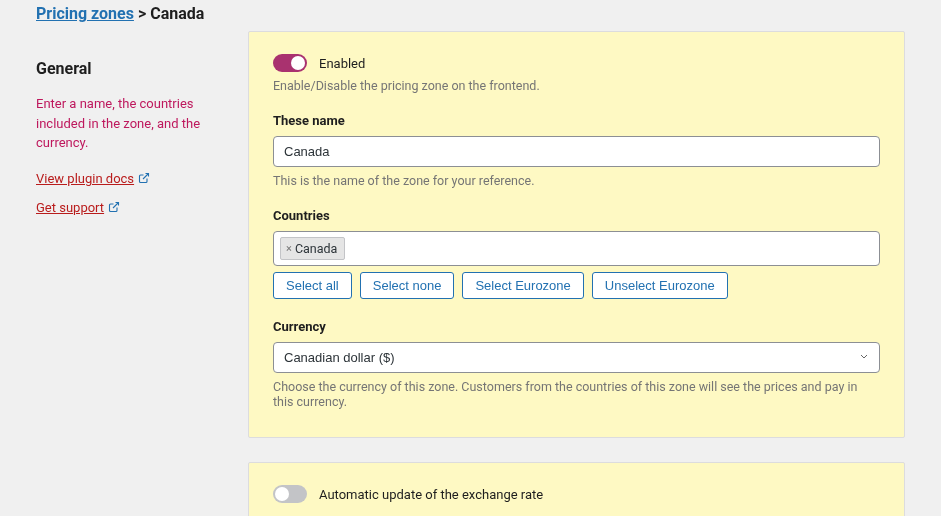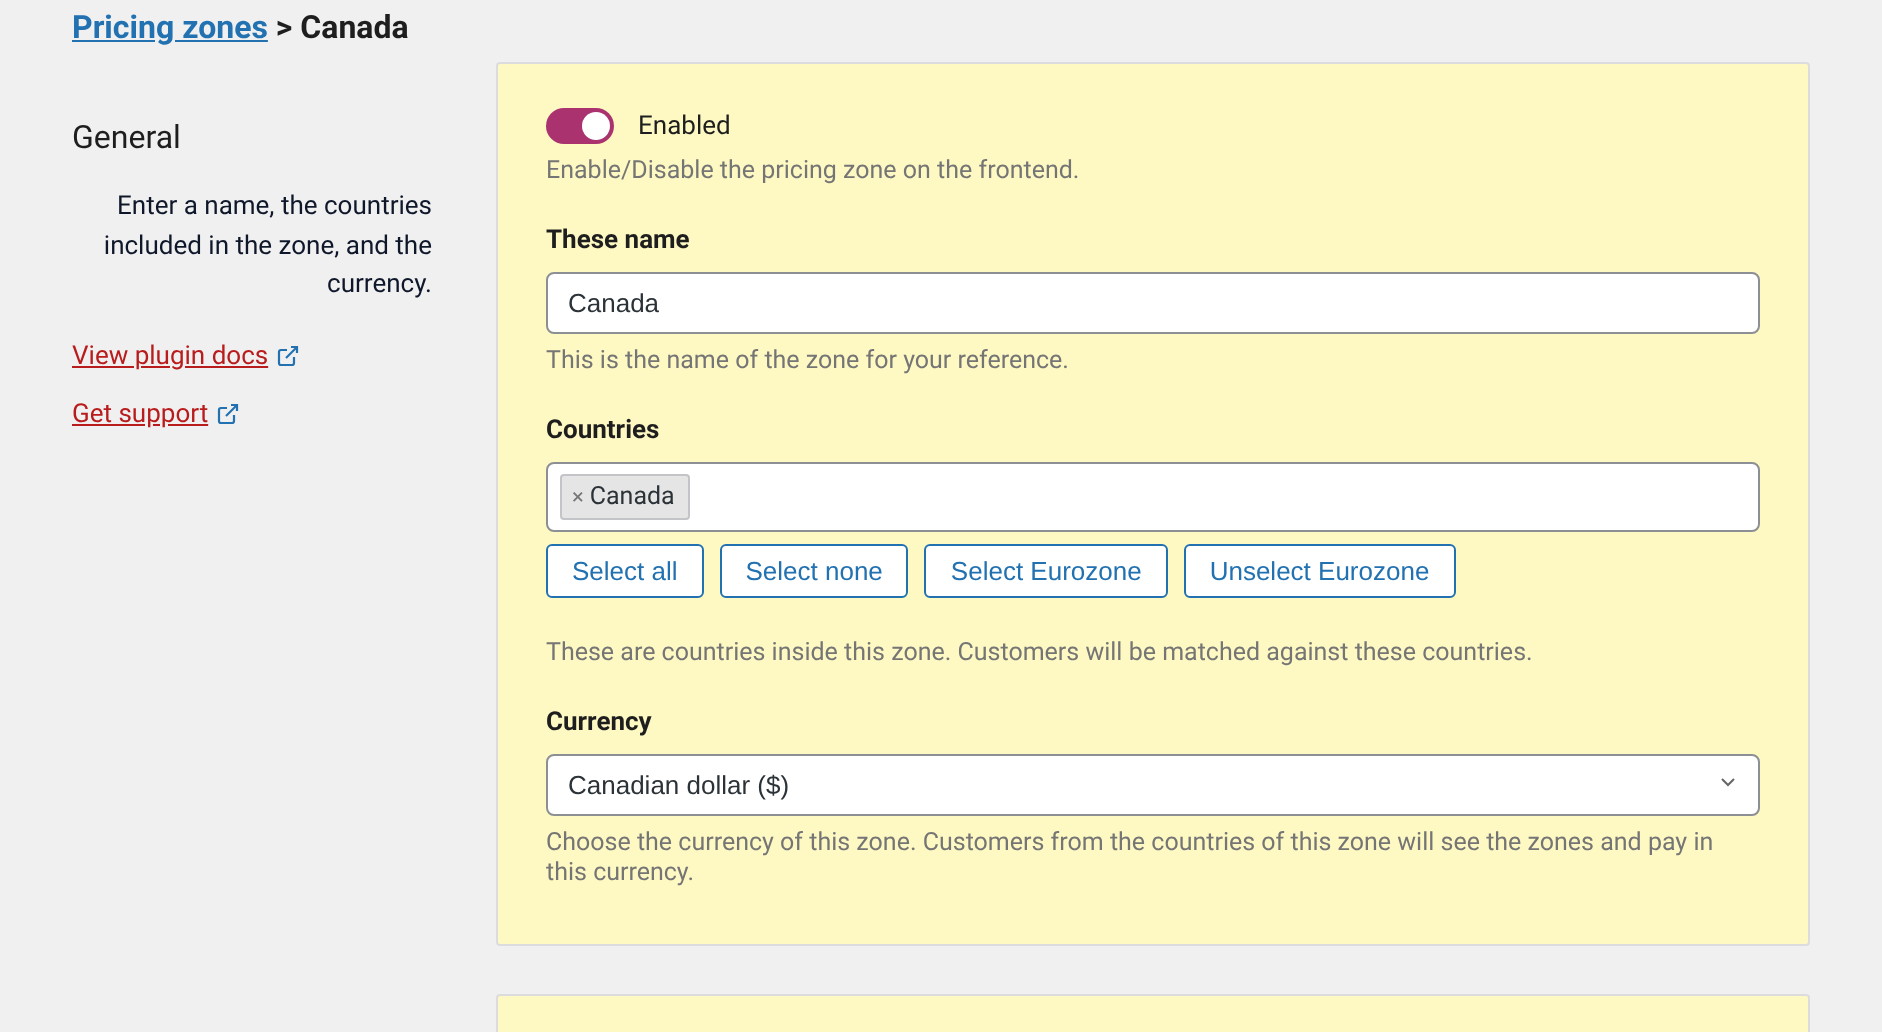--- a/index.html
+++ b/index.html
@@ -32,29 +32,28 @@
     gap: 32px;
     padding: 0 36px;
   }
   .left-col {
     width: 180px;
     flex-shrink: 0;
     padding-top: 28px;
   }
   .left-col h2 {
     font-size: 16px;
-    font-weight: 400;
+    font-weight: 700;
     margin-bottom: 16px;
   }
   .left-col p {
     font-size: 13px;
     line-height: 1.5;
-    color: #0f172a;
+    color: #be185d;
     margin-bottom: 18px;
-    text-align: right;
   }
   .left-col a.help-link {
     color: #b91c1c;
     text-decoration: underline;
     font-size: 13px;
     display: inline-flex;
     align-items: center;
     gap: 4px;
     margin-bottom: 14px;
   }
@@ -144,21 +143,21 @@
     color: #2c3338;
   }
   .tag .x {
     font-size: 11px;
     color: #757575;
   }
   .btn-row {
     display: flex;
     gap: 8px;
     margin-top: 6px;
-    margin-bottom: 20px;
+    margin-bottom: 4px;
   }
   .btn-outline {
     border: 1px solid #2271b1;
     background: #fff;
     color: #2271b1;
     font-size: 13px;
     padding: 5px 12px;
     border-radius: 3px;
     cursor: pointer;
   }
@@ -246,36 +245,35 @@
               <span class="x">×</span>
               <span>Canada</span>
             </span>
           </div>
           <div class="btn-row">
             <button class="btn-outline">Select all</button>
             <button class="btn-outline">Select none</button>
             <button class="btn-outline">Select Eurozone</button>
             <button class="btn-outline">Unselect Eurozone</button>
           </div>
-          <div class="field-help" style="margin-bottom:0;">These are countries inside this zone. Customers will be matched against these countries.</div>
         </div>
 
         <div class="field-block">
           <label class="field-label">Currency</label>
           <div class="select-wrap">
             <select class="select-input">
               <option>Canadian dollar ($)</option>
             </select>
             <span class="chevron">
               <svg width="12" height="12" viewBox="0 0 24 24" fill="none" stroke="currentColor" stroke-width="2">
                   <polyline points="6 9 12 15 18 9"></polyline>
                 </svg>
             </span>
           </div>
-          <div class="field-help" style="margin-top:6px; margin-bottom:0;">Choose the currency of this zone. Customers from the countries of this zone will see the zones and pay in this currency.</div>
+          <div class="field-help" style="margin-top:6px; margin-bottom:0;">Choose the currency of this zone. Customers from the countries of this zone will see the prices and pay in this currency.</div>
         </div>
 
       </div>
 
       <div class="card" style="padding-bottom:22px;">
         <div class="toggle-row" style="margin-bottom:0;">
           <div class="toggle off">
             <div class="knob"></div>
           </div>
           <span class="toggle-label">Automatic update of the exchange rate</span>

